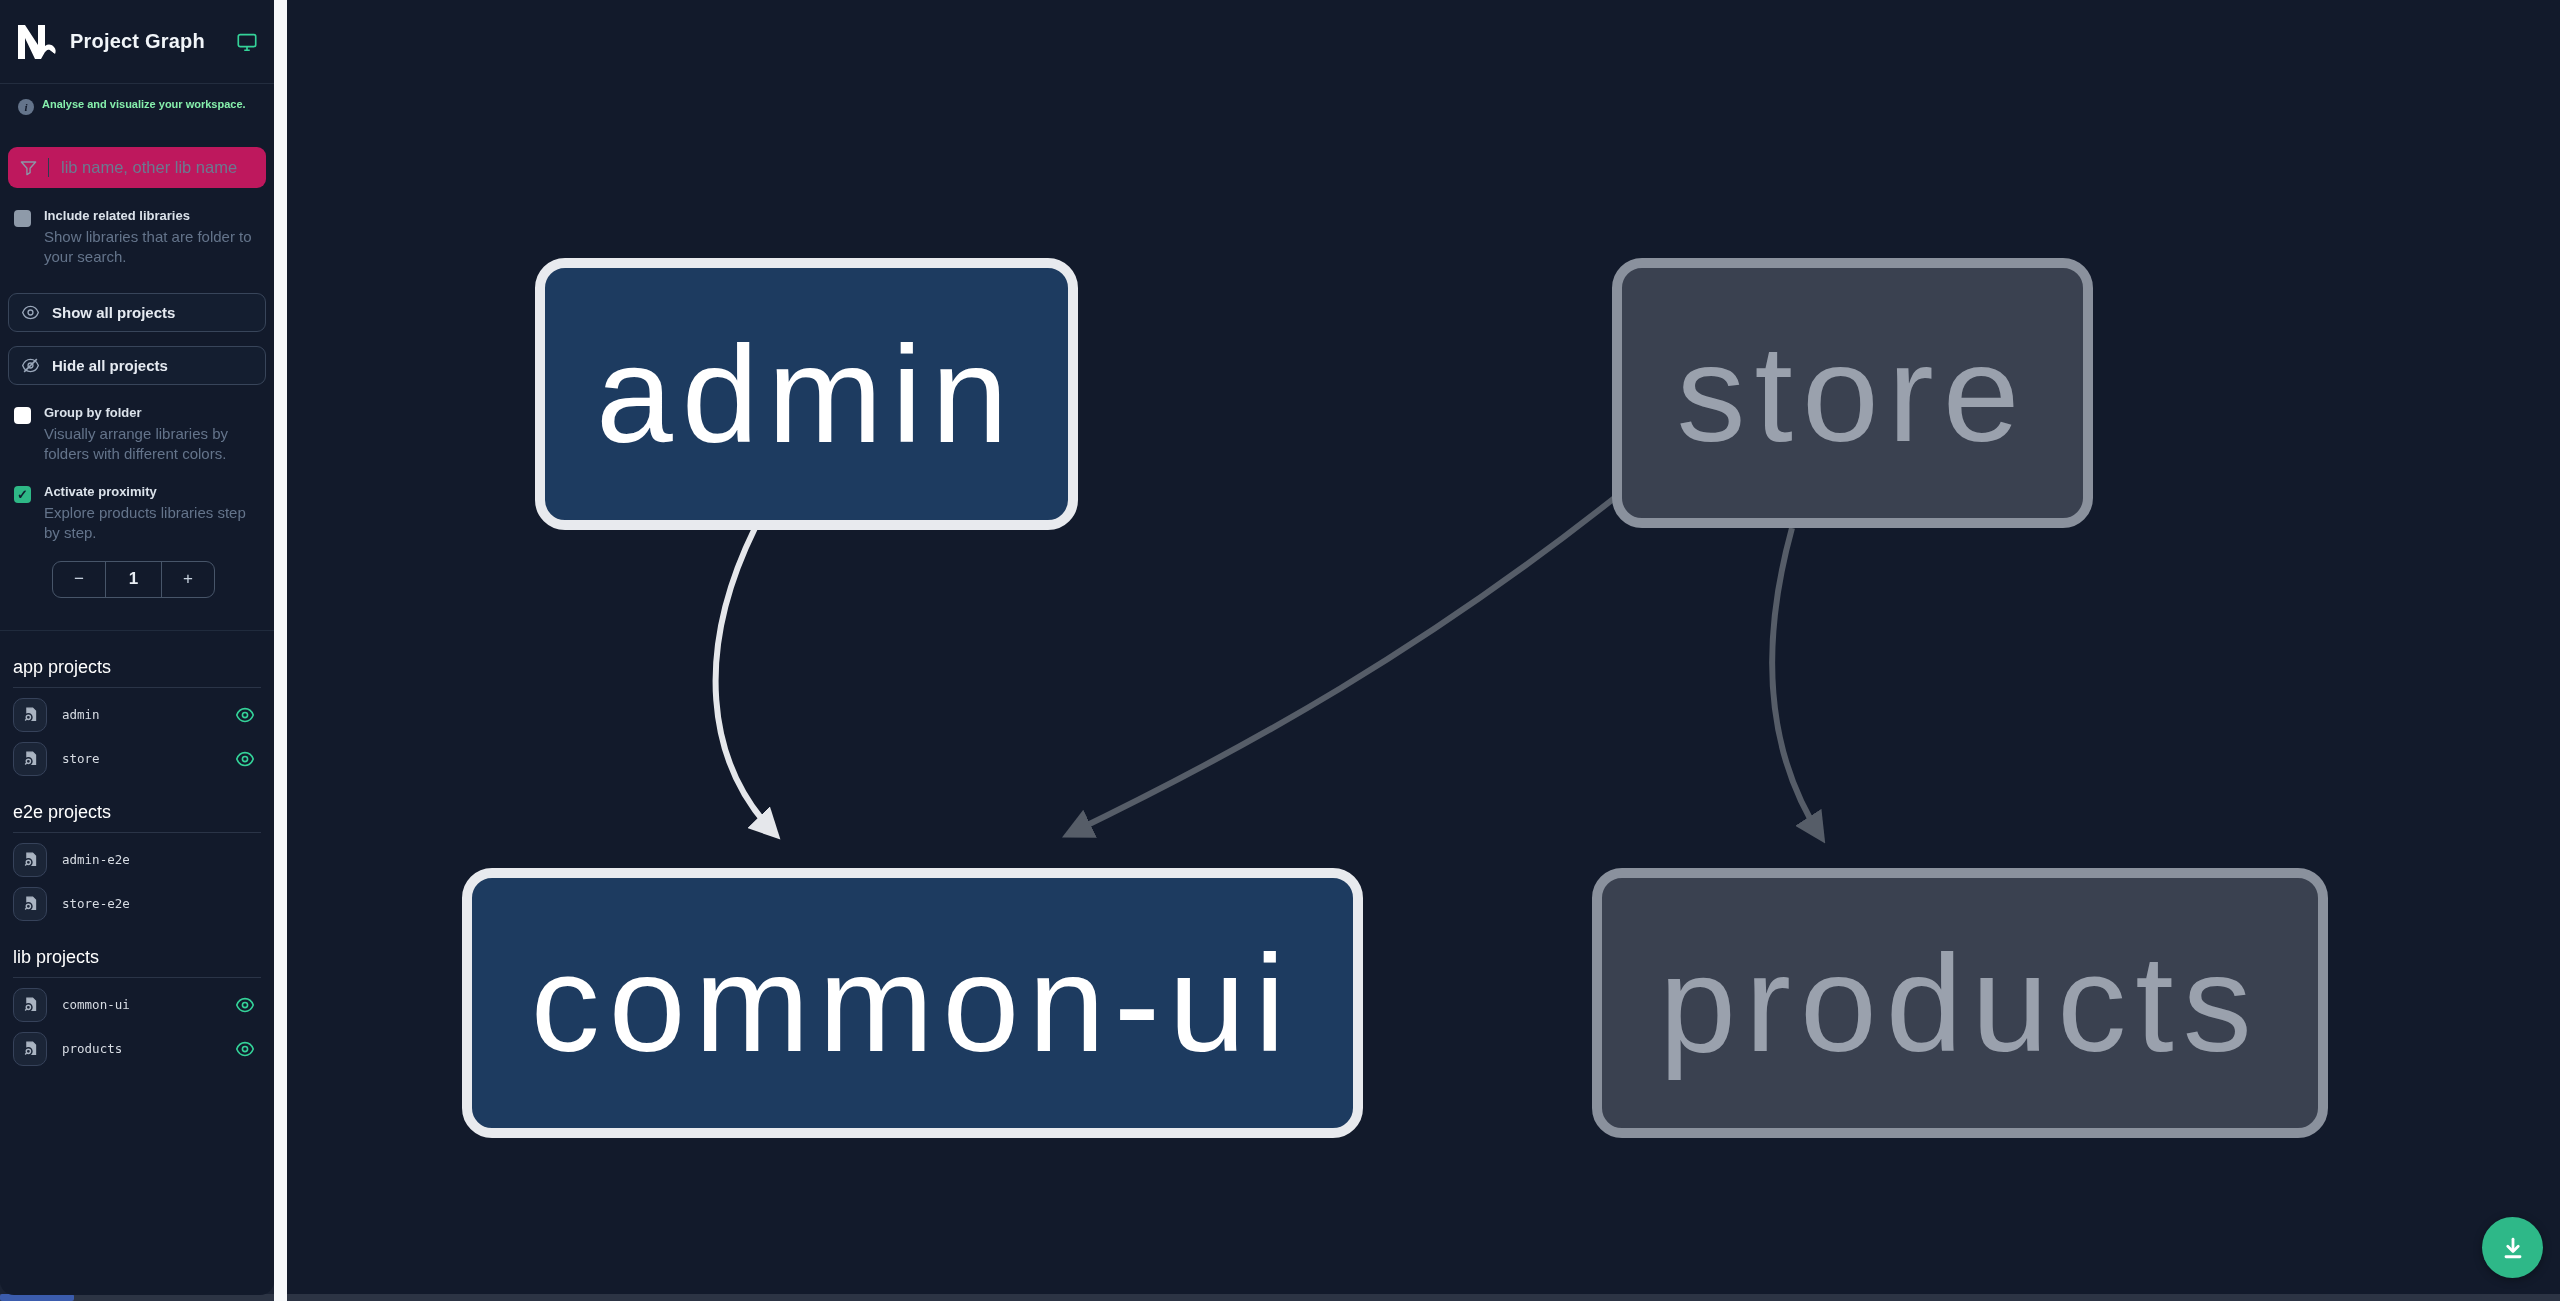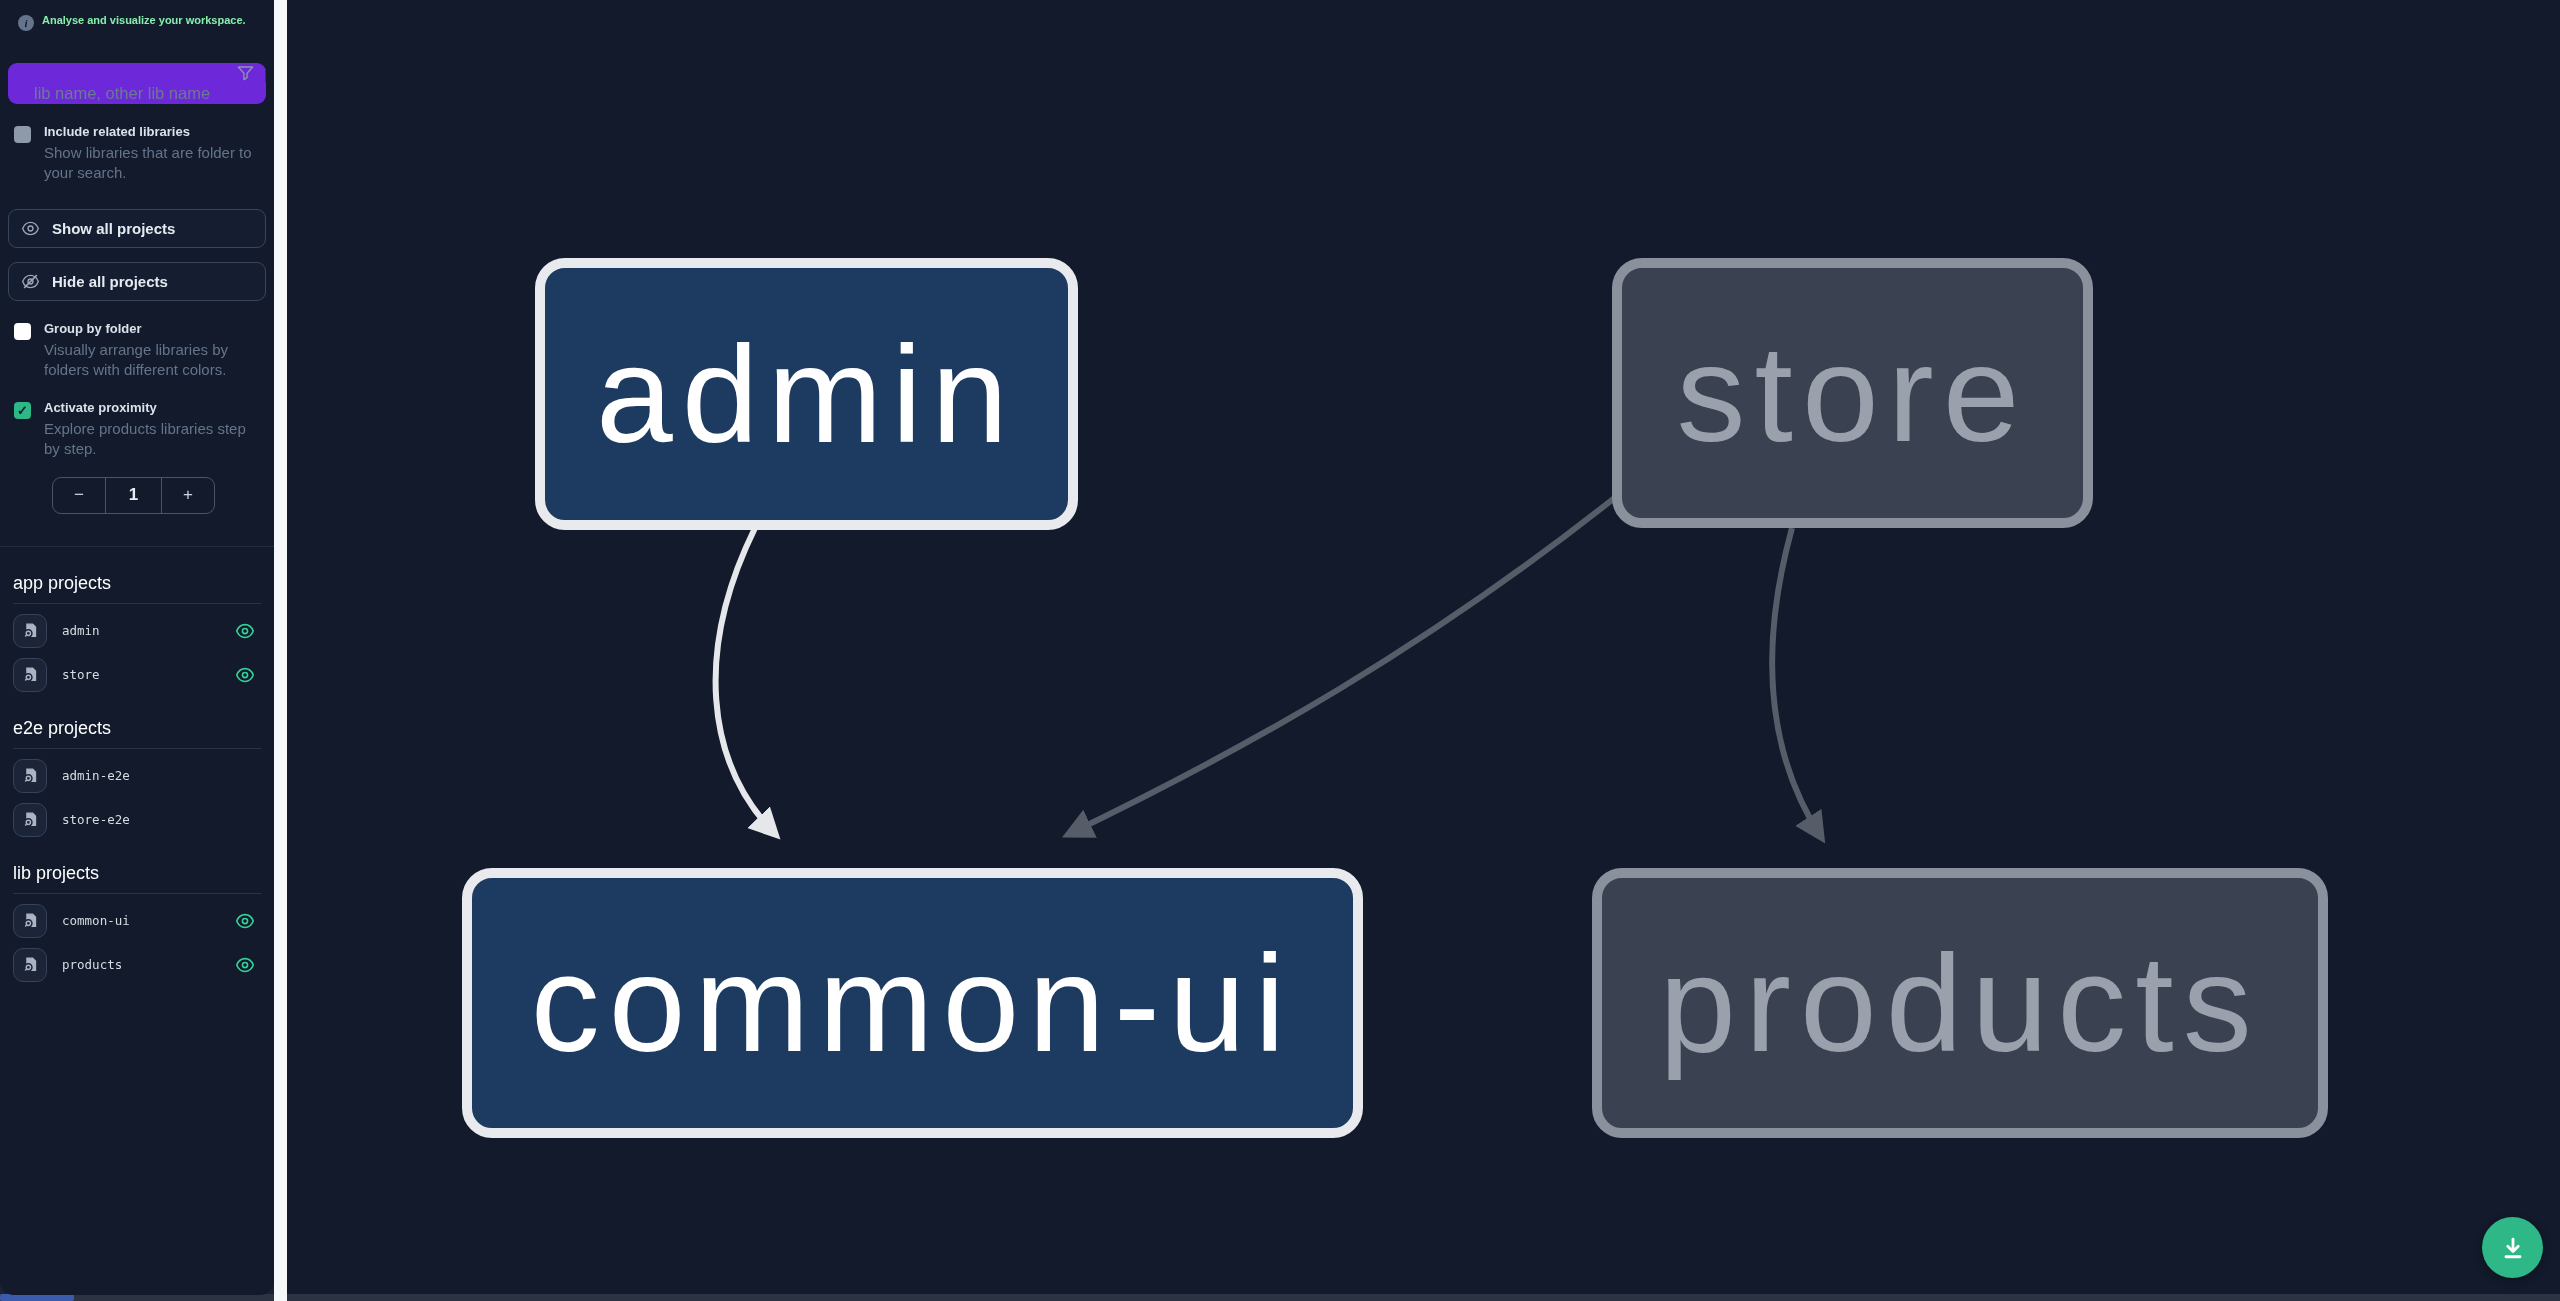--- a/index.html
+++ b/index.html
@@ -15,22 +15,22 @@
   .nx-logo { width:40px; height:38px; flex:0 0 auto; }
   .sb-title { color:#f1f5f9; font-size:20px; font-weight:700; margin-left:14px; flex:1; letter-spacing:.2px; }
   .monitor-ic { width:22px; height:22px; }
 
   .info-row { display:flex; align-items:flex-start; gap:8px; padding:14px 16px 10px 18px; }
   .info-ic { width:16px; height:16px; border-radius:50%; background:#64748b; color:#121a2b;
              font-size:11px; font-weight:700; display:flex; align-items:center; justify-content:center;
              font-family:"Liberation Serif", serif; font-style:italic; flex:0 0 auto; margin-top:1px;}
   .info-txt { color:#86efac; font-size:11px;font-weight:bold; }
 
-  .search { margin:22px 8px 0 8px; height:41px; background:#6d28d9; border-radius:9px;
-            display:flex; align-items:flex-end; overflow:hidden;flex-direction:column; }
+  .search { margin:22px 8px 0 8px; height:41px; background:#be185d; border-radius:9px;
+            display:flex; align-items:center; overflow:hidden; }
   .search .funnel-cell { width:41px; display:flex; align-items:center; justify-content:center;
                          border-right:1px solid #2e3a50; flex:0 0 auto; }
   .search input { flex:1; background:transparent; border:0; outline:none; color:#e2e8f0;
                   font-size:16.5px; padding:0 12px; font-family:"Liberation Sans", sans-serif; }
   .search input::placeholder { color:#6b7a90; }
 
   .chk-row { display:flex; gap:13px; padding:0 16px 0 14px; margin-top:20px; }
   .chk-box { width:17px; height:17px; border-radius:4px; flex:0 0 auto; margin-top:2px;
              display:flex; align-items:center; justify-content:center; }
   .chk-box.gray  { background:#8e9aa9; }
@@ -85,20 +85,31 @@
   .hscroll { position:absolute; left:0; bottom:0; width:2560px; height:7px; background:#2c3444; z-index:2; }
   .hthumb  { position:absolute; left:0; bottom:0; width:74px; height:7px; background:#3b5cad; border-radius:2px; }
 </style>
 </head>
 <body>
 
 <div class="app">
 
   <aside class="sidebar">
 
+    <div class="sb-header">
+      <svg class="nx-logo" viewBox="0 0 40 38">
+        <path fill="#ffffff" d="M2 36V2h7l13 20V2h7v21c3-2 6-2 9 1 2 2 2 5 1 7l-5-4c-2-1-4 0-5 2l-4 7h-6L9 15v21H2z"></path>
+        <path fill="#ffffff" d="M29 25c2-3 7-3 9 0 1 2 1 4 0 5l-4-3c-2-1-3 0-5 2z" opacity=".9"></path>
+      </svg>
+      <div class="sb-title">Project Graph</div>
+      <svg class="monitor-ic" viewBox="0 0 24 24" fill="none" stroke="#34d399" stroke-width="1.8">
+        <rect x="2.5" y="4" width="19" height="13" rx="2"></rect>
+        <path d="M9 21h6M12 17v4"></path>
+      </svg>
+    </div>
 
     <div class="info-row">
       <div class="info-ic">i</div>
       <div class="info-txt">Analyse and visualize your workspace.</div>
     </div>
 
     <div class="search">
       <div class="funnel-cell">
         <svg width="19" height="19" viewBox="0 0 24 24" fill="none" stroke="#8b97a8" stroke-width="1.7" stroke-linejoin="round">
           <path d="M3 5h18l-7 8v5.5L10 21v-8L3 5z"></path>

